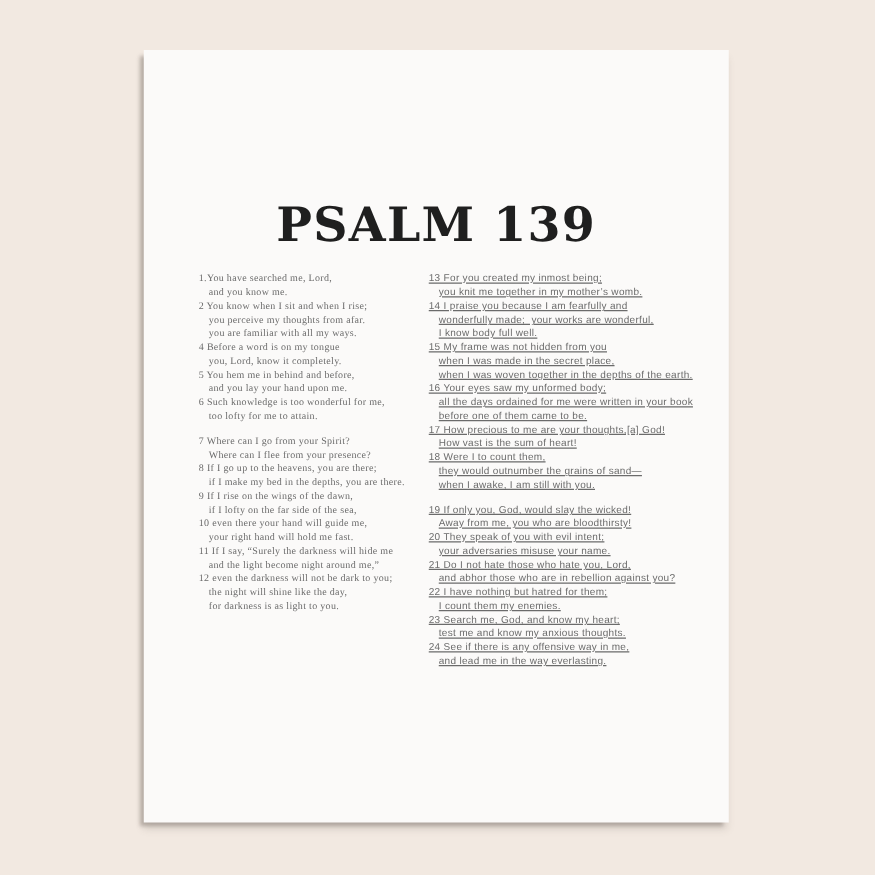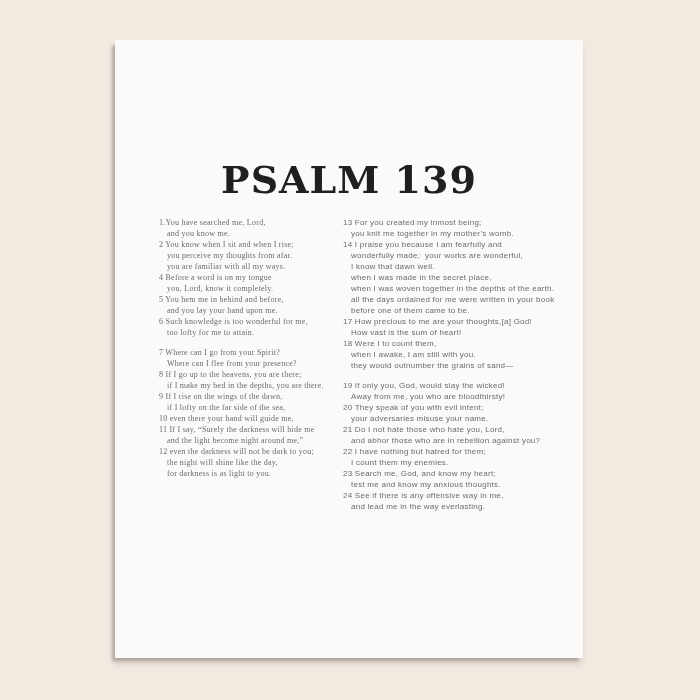--- a/index.html
+++ b/index.html
@@ -46,21 +46,21 @@
   .col {
     position: absolute;
     top: 177px;
     width: 235px;
     color: #6b6b6b;
     font-size: 8px;
     line-height: 11px;
     letter-spacing: 0.25px;
   }
   .col-left  { left: 44px; font-family: Liberation Serif, serif; }
-  .col-right { left: 228px; }
+  .col-right { left: 228px; text-decoration: underline; }
   .stanza { margin-bottom: 9px; }
   .line {
     white-space: pre;
     height: 11px;
   }
   .line.cont { padding-left: 8px; }
 </style>
 </head>
 <body>
 
@@ -82,43 +82,46 @@
           <div class="line cont">too lofty for me to attain.</div>
         </div>
         <div class="stanza">
           <div class="line">7 Where can I go from your Spirit?</div>
           <div class="line cont">Where can I flee from your presence?</div>
           <div class="line">8 If I go up to the heavens, you are there;</div>
           <div class="line cont">if I make my bed in the depths, you are there.</div>
           <div class="line">9 If I rise on the wings of the dawn,</div>
           <div class="line cont">if I lofty on the far side of the sea,</div>
           <div class="line">10 even there your hand will guide me,</div>
+          <div class="line cont">your right hand will hold me fast.</div>
           <div class="line">11 If I say, “Surely the darkness will hide me</div>
           <div class="line cont">and the light become night around me,”</div>
           <div class="line">12 even the darkness will not be dark to you;</div>
           <div class="line cont">the night will shine like the day,</div>
           <div class="line cont">for darkness is as light to you.</div>
         </div>
       </div>
     <div class="col col-right">
         <div class="stanza">
           <div class="line">13 For you created my inmost being;</div>
           <div class="line cont">you knit me together in my mother’s womb.</div>
           <div class="line">14 I praise you because I am fearfully and</div>
           <div class="line cont">wonderfully made;  your works are wonderful,</div>
-          <div class="line cont">I know that dawn well.</div>
+          <div class="line cont">I know body full well.</div>
+          <div class="line">15 My frame was not hidden from you</div>
           <div class="line cont">when I was made in the secret place,</div>
           <div class="line cont">when I was woven together in the depths of the earth.</div>
+          <div class="line">16 Your eyes saw my unformed body;</div>
           <div class="line cont">all the days ordained for me were written in your book</div>
           <div class="line cont">before one of them came to be.</div>
           <div class="line">17 How precious to me are your thoughts,[a] God!</div>
           <div class="line cont">How vast is the sum of heart!</div>
           <div class="line">18 Were I to count them,</div>
+          <div class="line cont">they would outnumber the grains of sand—</div>
           <div class="line cont">when I awake, I am still with you.</div>
-          <div class="line cont">they would outnumber the grains of sand—</div>
         </div>
         <div class="stanza">
           <div class="line">19 If only you, God, would slay the wicked!</div>
           <div class="line cont">Away from me, you who are bloodthirsty!</div>
           <div class="line">20 They speak of you with evil intent;</div>
           <div class="line cont">your adversaries misuse your name.</div>
           <div class="line">21 Do I not hate those who hate you, Lord,</div>
           <div class="line cont">and abhor those who are in rebellion against you?</div>
           <div class="line">22 I have nothing but hatred for them;</div>
           <div class="line cont">I count them my enemies.</div>

